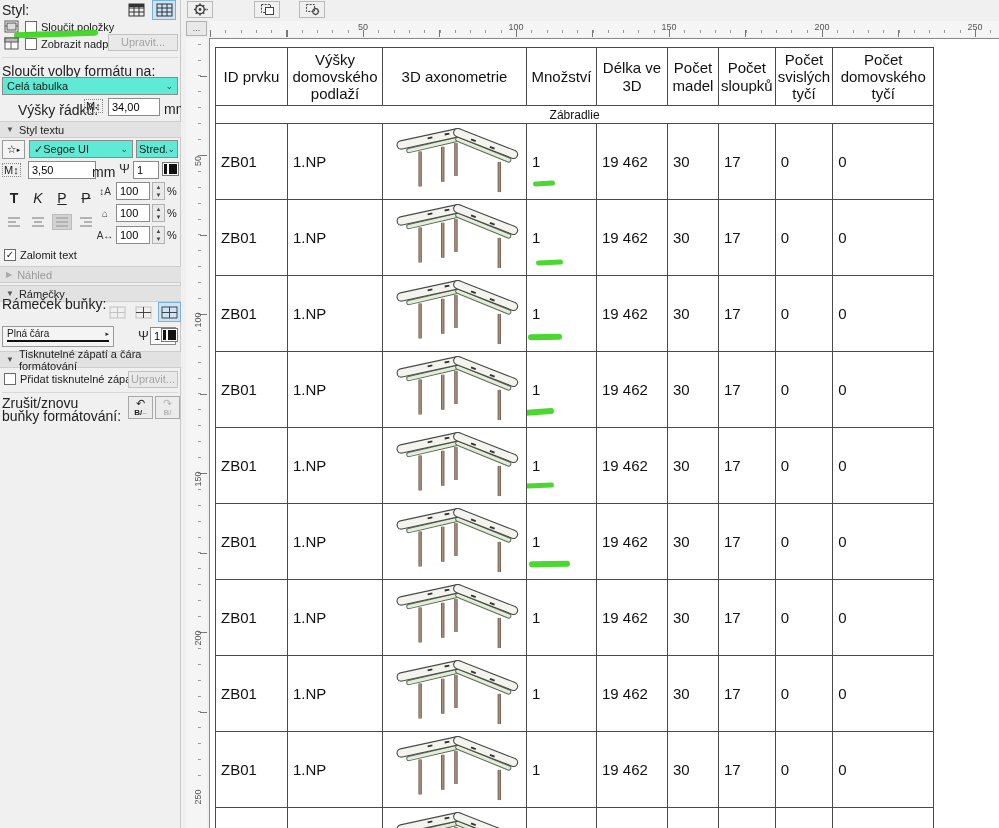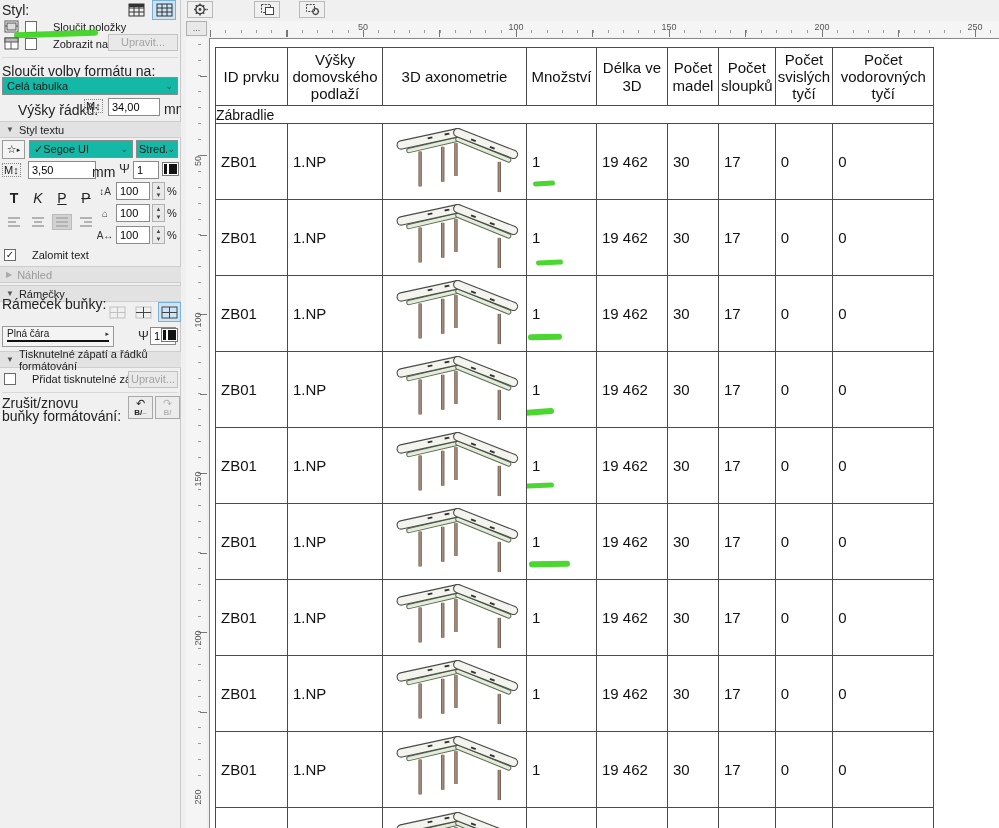--- a/index.html
+++ b/index.html
@@ -3,27 +3,27 @@
 <meta charset="utf-8">
 <style>
   * { margin:0; padding:0; box-sizing:border-box; }
   html,body { width:999px; height:828px; overflow:hidden; }
   body { font-family:"Liberation Sans","DejaVu Sans",sans-serif; font-size:11px; color:#1a1a1a; background:#f0f0f0; position:relative; }
 
   
   .panel { position:absolute; left:0; top:0; width:181px; height:828px; background:#f0f0f0; border-right:1px solid #c8c8c8; }
   .p-label { position:absolute; font-size:14px; color:#222; }
   .p-row { position:absolute; left:0; width:181px; }
-  .chk { display:inline-flex; align-items:center; gap:16px; cursor:default; }
+  .chk { display:inline-flex; align-items:center; gap:4px; cursor:default; }
   .chk .box { width:12px; height:12px; background:#fff; border:1px solid #6a6a6a; display:inline-flex; align-items:center; justify-content:center; font-size:10px; line-height:10px; color:#1a1a1a; }
   .btn { background:#e9e9e9; border:1px solid #b4b4b4; font-size:11px; text-align:center; color:#222; }
   .btn.disabled { color:#a3a3a3; background:#e9e9e9; border-color:#c2c2c2; }
   .icon-btn { width:24px; height:20px; background:#f0f0f0; border:1px solid transparent; display:inline-flex; align-items:center; justify-content:center; }
   .icon-btn.selected { background:#cde4f7; border:1px solid #7ab0dd; }
-  .select { background:#14b8a6; border:1px solid #8a8a8a; height:18px; display:flex; align-items:center; padding:0 4px; position:absolute; }
+  .select { background:#5eead4; border:1px solid #8a8a8a; height:18px; display:flex; align-items:center; padding:0 4px; position:absolute; }
   .select .chev { margin-left:auto; font-size:9px; color:#444; }
   .tinput { background:#fff; border:1px solid #8a8a8a; height:18px; font-family:"Liberation Sans",sans-serif; font-size:11px; padding:0 3px; position:absolute; }
   .section { position:absolute; left:0; width:181px; height:17px; background:#e2e2e2; border-top:1px solid #cdcdcd; border-bottom:1px solid #cdcdcd; display:flex; align-items:center; padding-left:6px; gap:5px; font-size:11px; color:#222; }
   .section .tri { font-size:8px; color:#555; }
   .section.dim { color:#9a9a9a; }
   .unit { color:#222; }
   .swatch { position:absolute; width:17px; height:14px; background:#fff; border:1px solid #777; display:flex; align-items:center; gap:2px; padding:1px; }
   .swatch .bar { width:3px; height:10px; background:#111; }
   .swatch .blk { width:8px; height:10px; background:#111; }
   .penicon { position:absolute; font-size:13px; color:#333; }
@@ -58,21 +58,21 @@
     background-image:
       repeating-linear-gradient(180deg,#777 0 1px,transparent 1px 79.5px),
       repeating-linear-gradient(180deg,#9a9a9a 0 1px,transparent 1px 15.9px);
     background-size:7px 100%,3px 100%; background-position:100% -42px,12px -42px; background-repeat:no-repeat; }
   .ruler-v .rlabel { position:absolute; left:2px; font-size:9px; color:#555; transform:rotate(-90deg); transform-origin:center; width:20px; text-align:center; }
   .paper { position:absolute; left:28px; top:38px; right:0; height:900px; background:#fff; border-left:1px solid #8a8a8a; border-top:1px solid #8a8a8a; }
 
   
   table.sched { position:absolute; left:5px; top:8px; border-collapse:collapse; table-layout:fixed; font-size:15px; color:#111; }
   table.sched td, table.sched th { border:1px solid #4a4a4a; font-weight:normal; overflow:hidden; }
-  table.sched .title-row td { height:18px; text-align:left; font-size:14px; padding:0; }
+  table.sched .title-row td { height:18px; text-align:center; font-size:12px; padding:0; }
   table.sched thead th { height:58px; text-align:center; vertical-align:middle; padding:0 2px; line-height:1.15; }
   table.sched tbody td { height:76px; vertical-align:middle; padding:0 0 0 5px; }
   table.sched tbody td.img-cell { padding:0; text-align:center; }
   .cellv { display:inline-block; }
   td .marker { z-index:2; }
 </style>
 </head>
 <body>
 
 <div class="panel">
@@ -279,21 +279,21 @@
   <span class="penicon" style="left:138px;top:328px;">Ψ</span>
   <input class="tinput" style="left: 150px; top: 327px; width: 26px;" value="1">
 
   <span class="swatch" style="left:161px;top:328px;">
       <span class="bar"></span>
       <span class="blk"></span>
     </span>
 
   <div class="section" style="top:351px;">
     <span class="tri">▼</span>
-    <span>Tisknutelné zápatí a řádků formátování</span>
+    <span>Tisknutelné zápatí a čára formátování</span>
   </div>
 
   <div class="p-row" style="top:373px;left:4px;">
     <span class="chk">
       <span class="box"></span>
       <span>Přidat tisknutelné zápatí</span>
     </span>
   </div>
   <div class="btn disabled" style="position:absolute;left:128px;top:371px;width:50px;height:17px;line-height:15px;">Upravit...</div>
 
@@ -389,21 +389,21 @@
       <thead>
           <tr id="headRow">
             <th>ID prvku</th>
             <th>Výšky domovského podlaží</th>
             <th>3D axonometrie</th>
             <th>Množství</th>
             <th>Délka ve 3D</th>
             <th>Počet madel</th>
             <th>Počet sloupků</th>
             <th>Počet svislých tyčí</th>
-            <th>Počet vodorovných tyčí</th>
+            <th>Počet domovského tyčí</th>
           </tr>
         </thead>
       <tbody id="tbody">
           <tr>
             <td><span class="cellv">ZB01</span></td>
             <td><span class="cellv">1.NP</span></td>
             <td class="img-cell">
   <svg width="140" height="66" viewBox="0 0 142 70">
 
     <g>

